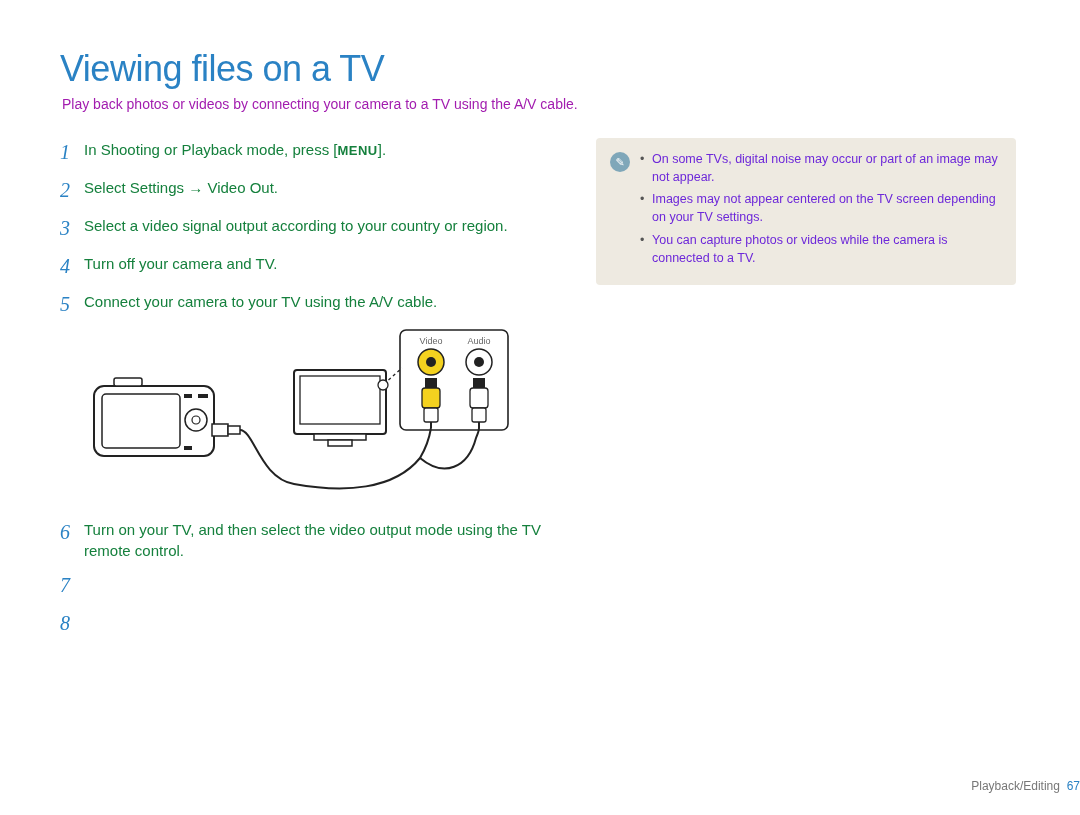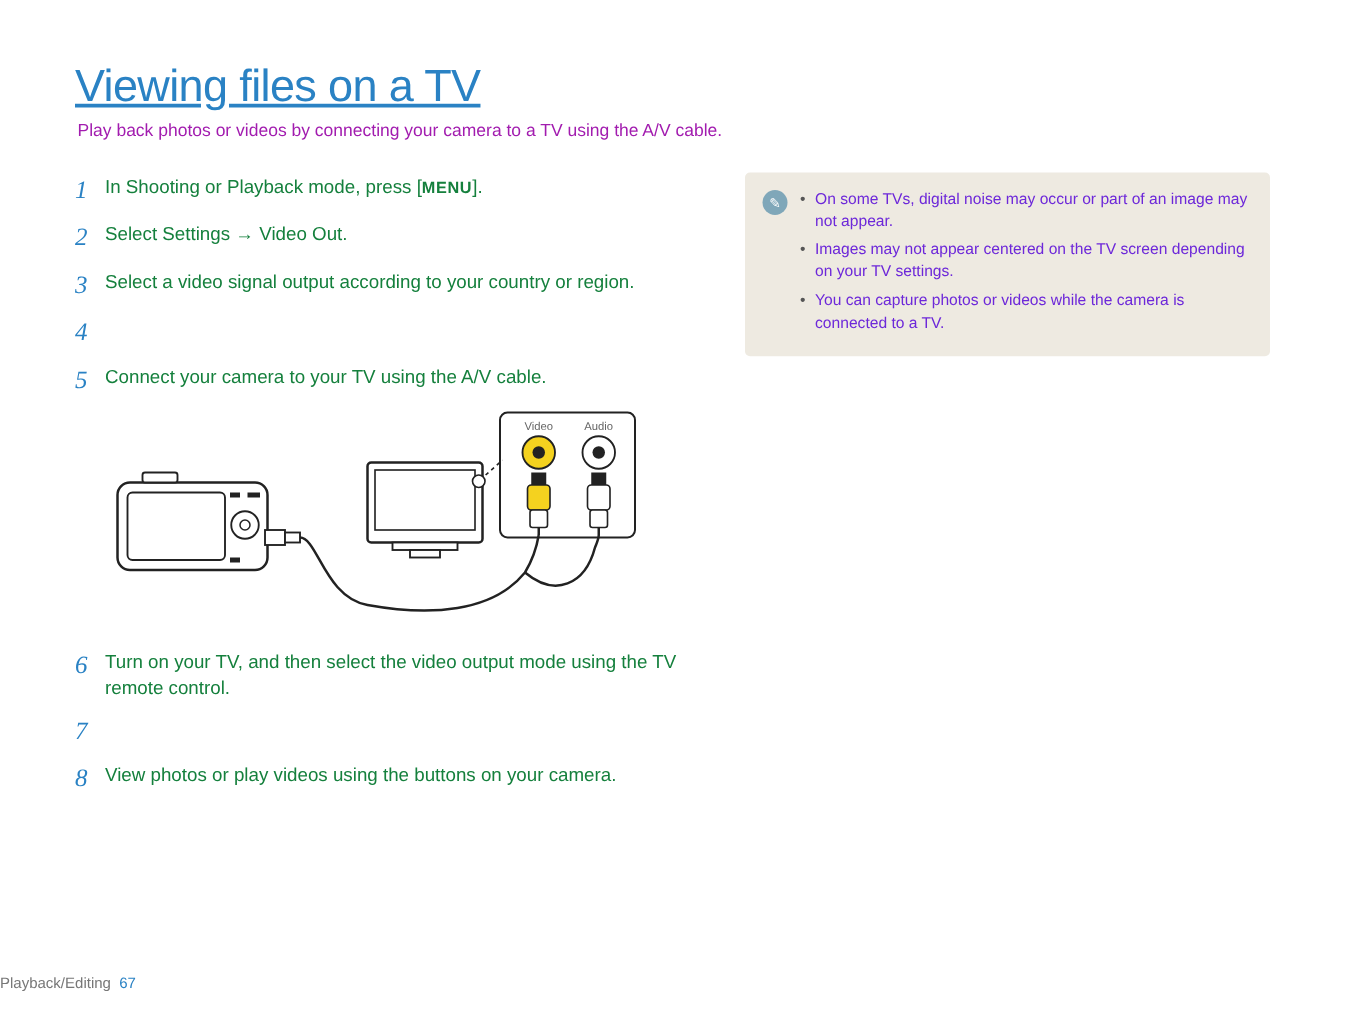--- a/index.html
+++ b/index.html
@@ -18,21 +18,20 @@
     height: 815px;
     position: relative;
   }
   .title {
     font-size: 36px;
     font-weight: 400;
     color: #2a82c4;
     letter-spacing: -0.5px;
     margin: 0 0 6px 0;
     font-family: Arial, Helvetica, sans-serif;
-    text-decoration: underline;
   }
   .subtitle {
     font-size: 14px;
     color: #a21caf;
     margin: 0 0 26px 2px;
     font-weight: 300;
   }
   .columns {
     display: flex;
     gap: 36px;
@@ -133,21 +132,21 @@
     position: absolute;
     left: 0;
     top: 0;
     color: #555;
   }
   .footer {
     position: absolute;
     bottom: 22px;
     left: 0;
     width: 100%;
-    text-align: left;
+    text-align: right;
     font-size: 12px;
     color: #777;
   }
   .footer .pagenum { color: #2a82c4; }
   
   .rca-label { font-size: 9px; fill: #666; font-family: Arial, sans-serif; }
 </style>
 </head>
 <body>
 
@@ -172,20 +171,21 @@
         </span>
       </div>
 
       <div class="step">
         <span class="num">3</span>
         <span class="text">Select a video signal output according to your country or region.</span>
       </div>
 
       <div class="step">
         <span class="num">4</span>
+        <span class="text">Turn off your camera and TV.</span>
       </div>
 
       <div class="step">
         <span class="num">5</span>
         <span class="text">Connect your camera to your TV using the A/V cable.</span>
       </div>
 
       <div class="diagram">
         <svg width="430" height="176" viewBox="0 0 430 176">
 
@@ -247,21 +247,20 @@
         <span class="num">6</span>
         <span class="text">Turn on your TV, and then select the video output mode using the TV remote control.</span>
       </div>
 
       <div class="step">
         <span class="num">7</span>
       </div>
 
       <div class="step">
         <span class="num">8</span>
-        <span class="text">View photos or play videos using the buttons on your camera.</span>
       </div>
 
     </div>
 
     <div class="col-right">
       <div class="note-box">
         <div class="note-icon">
           <span>✎</span>
         </div>
         <ul class="note-list">

